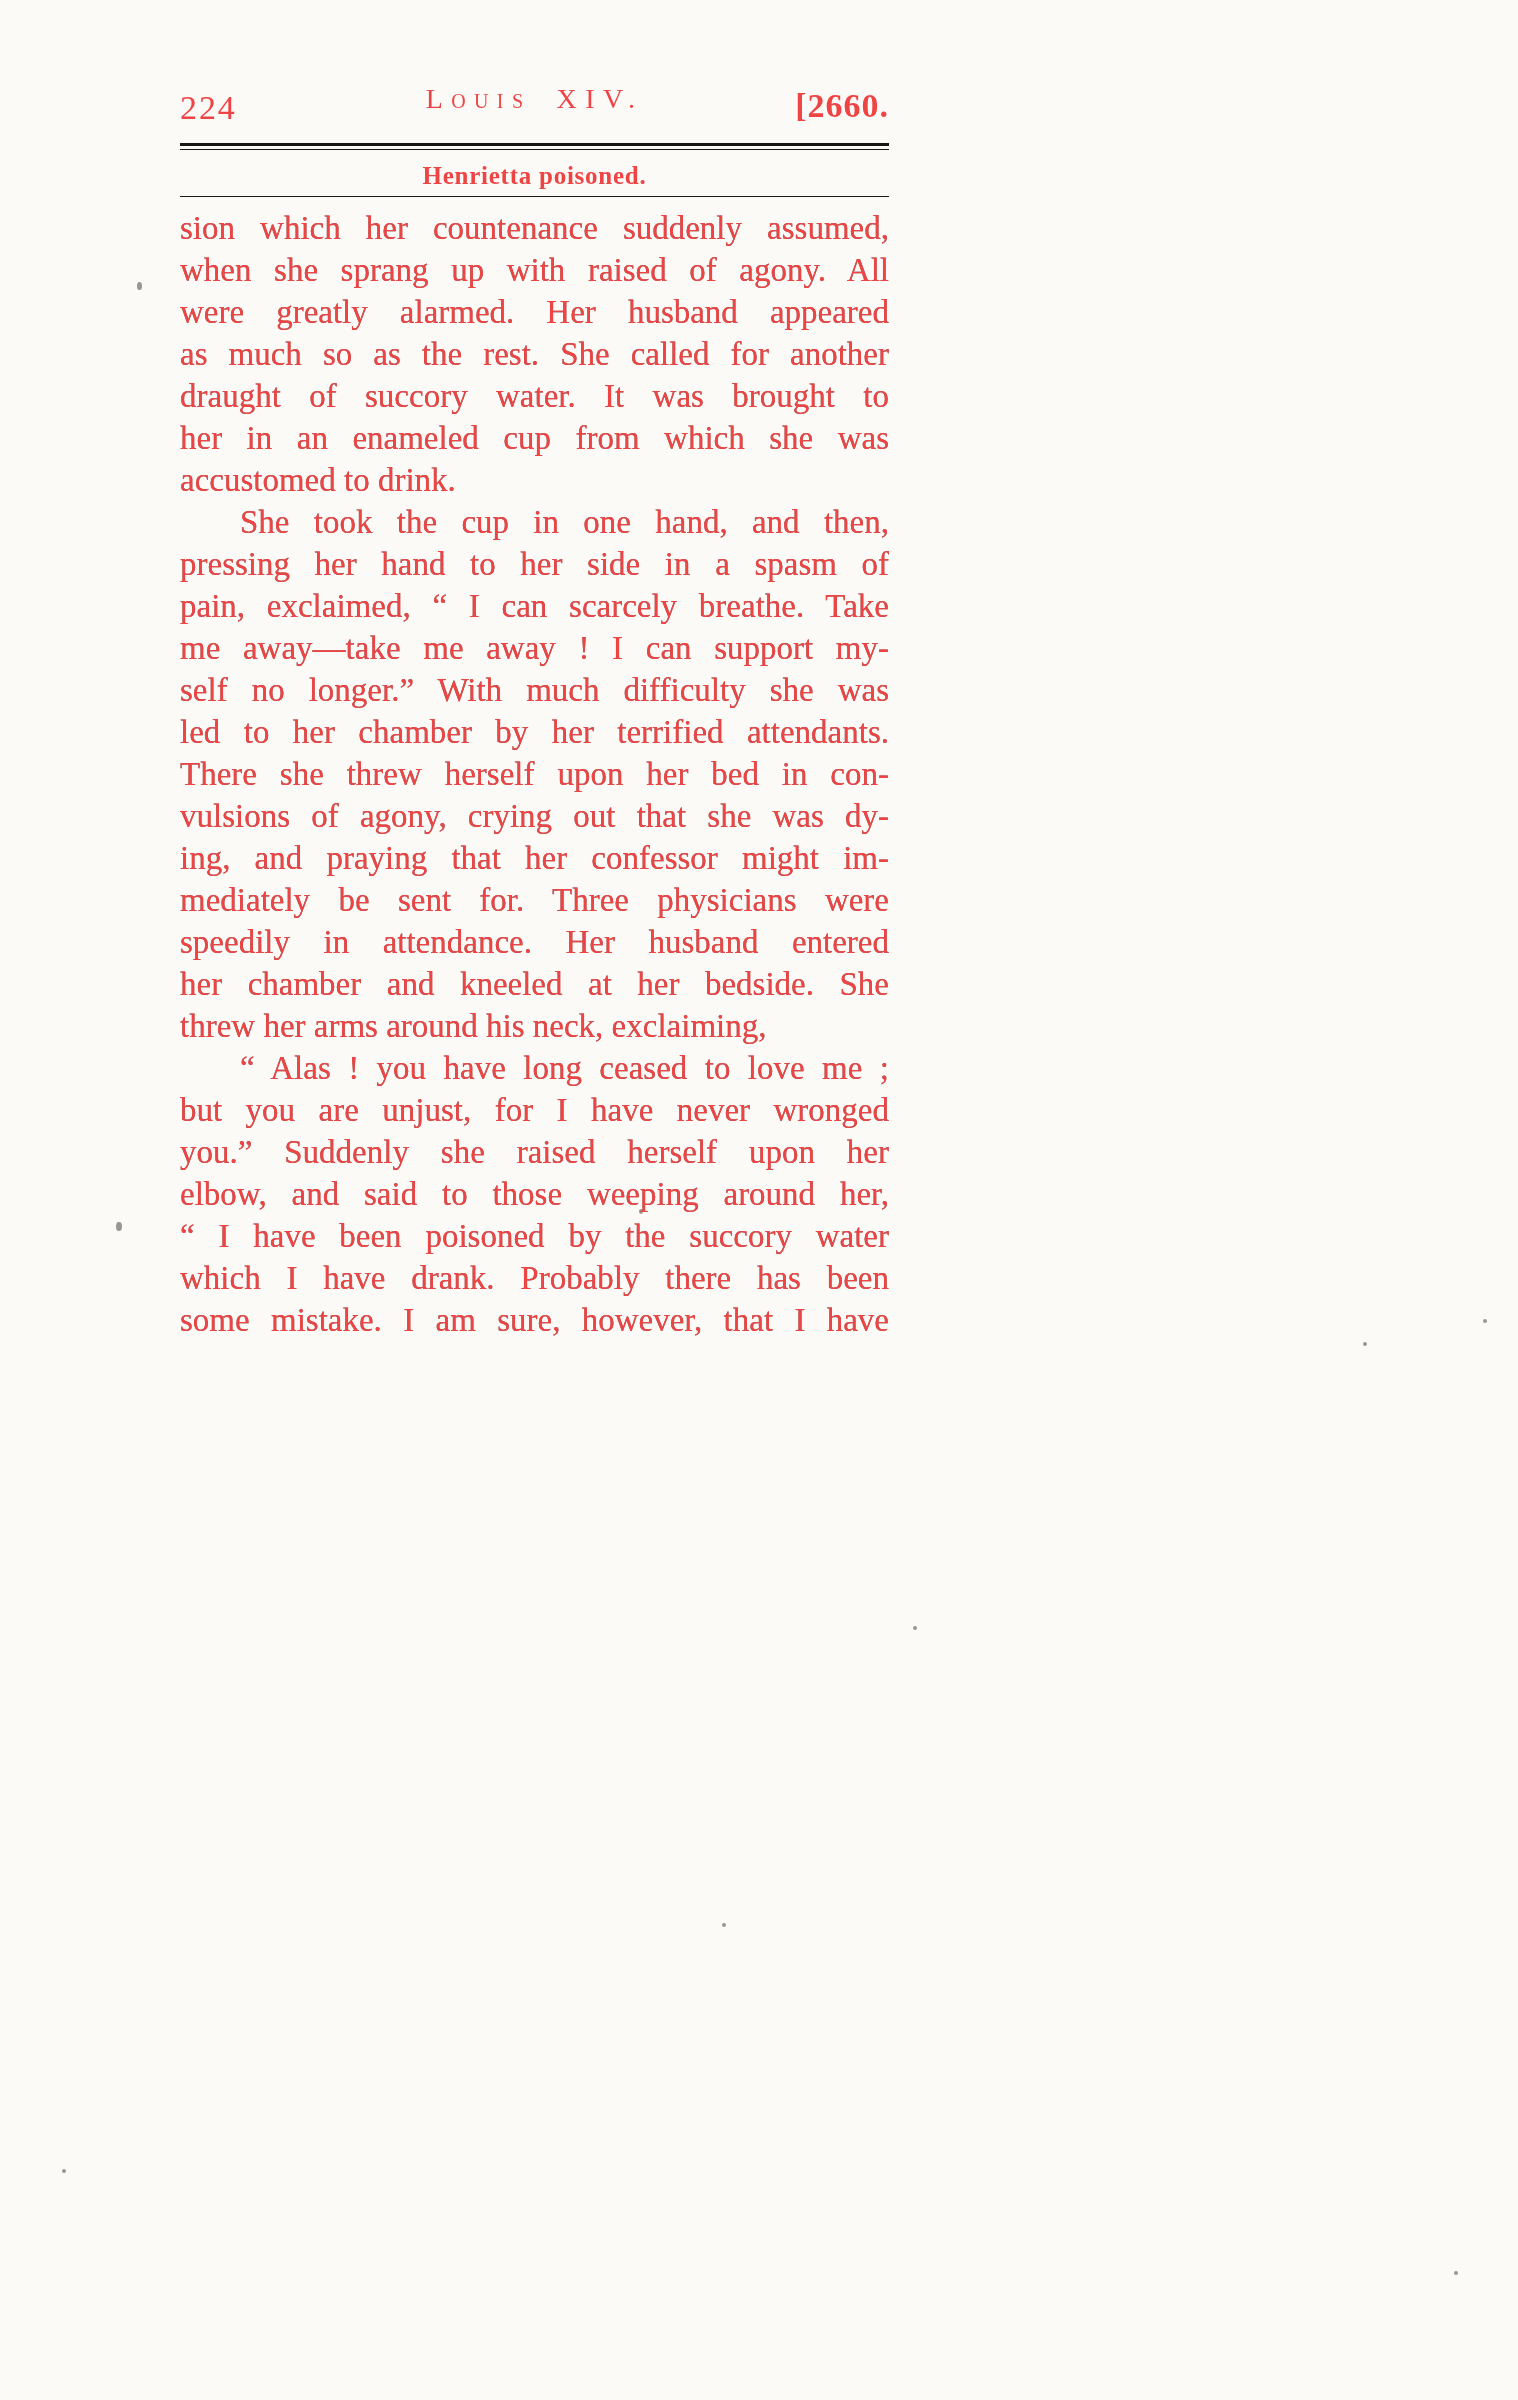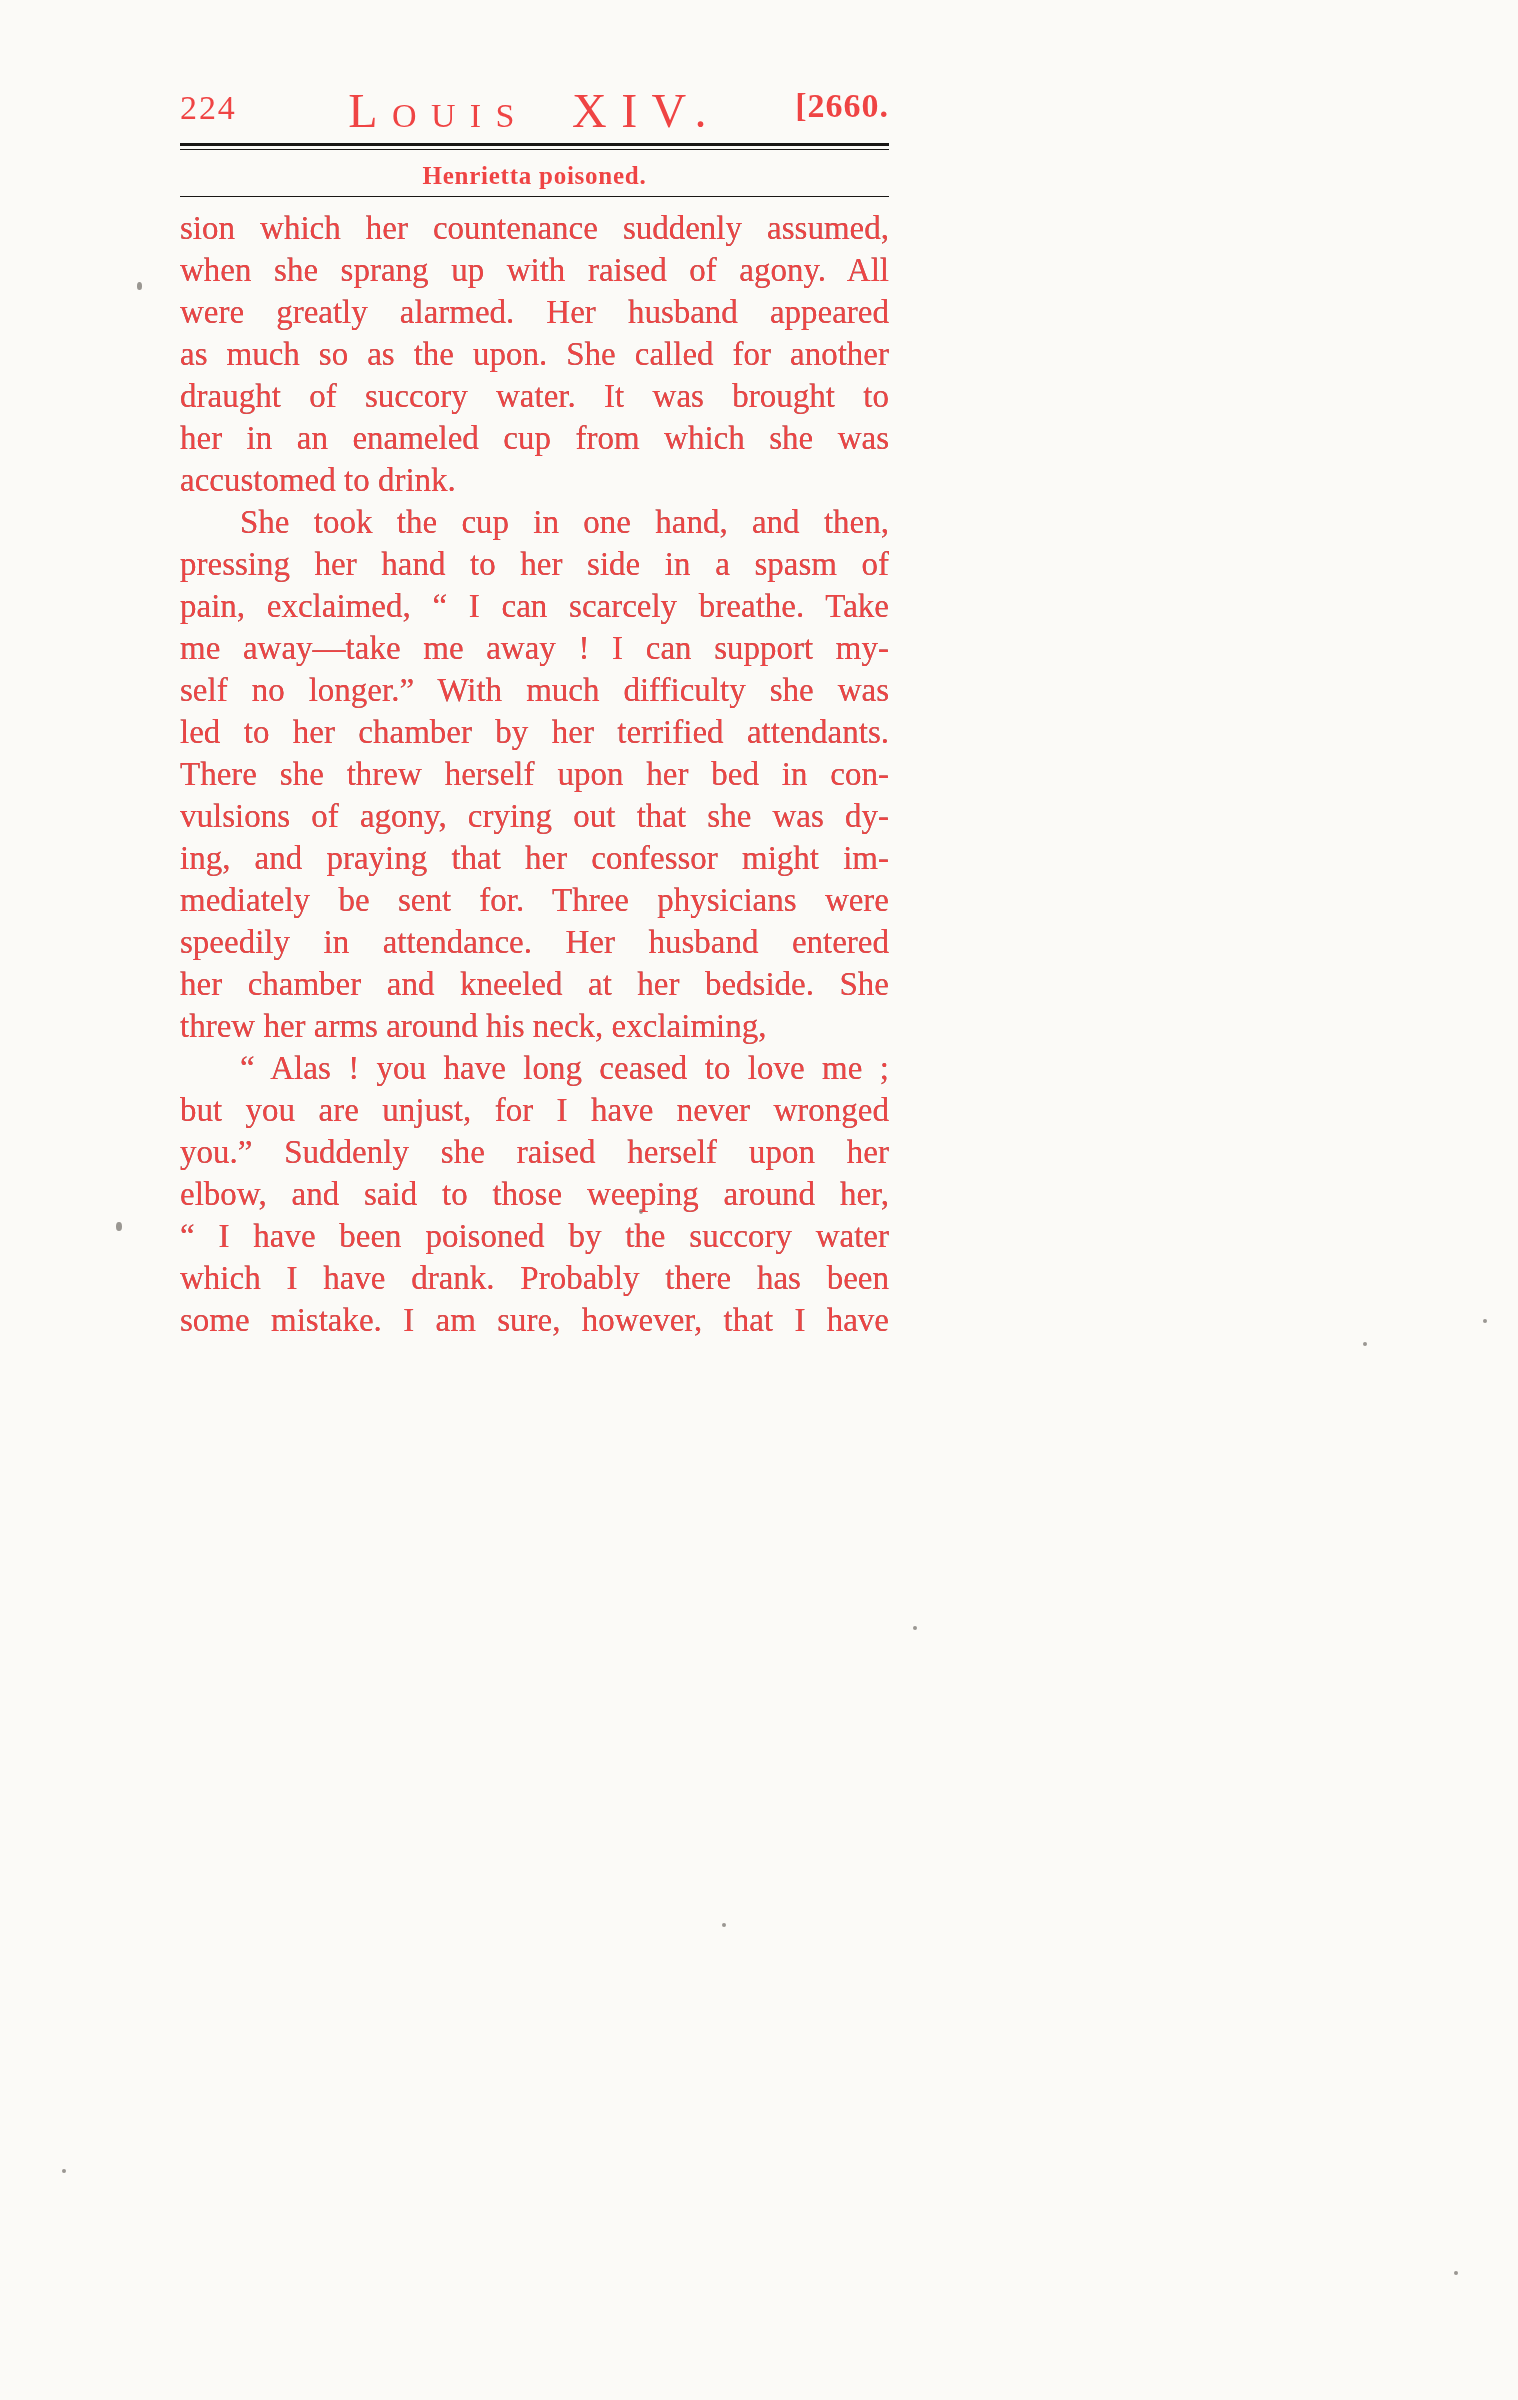--- a/index.html
+++ b/index.html
@@ -31,21 +31,21 @@
     left: 0;
     top: 5.8px;
     font-size: 34px;
     letter-spacing: 1.9px;
   }
   .chapter-title {
     position: absolute;
     left: 50%;
     top: 0;
     transform: translateX(-50%);
-    font-size: 48px;
+    font-size: 28px;
     font-variant: small-caps;
     letter-spacing: 0.30em;
     word-spacing: 0.35em;
     white-space: nowrap;
   }
   .year {
     position: absolute;
     right: 0;
     top: 3.9px;
     font-size: 34px;
@@ -118,21 +118,21 @@
     <div class="rule-top"></div>
 
     <div class="running-head">Henrietta poisoned.</div>
 
     <div class="rule-bottom"></div>
 
     <div class="body-text" id="page-body">
         <div class="line">sion which her countenance suddenly assumed,</div>
         <div class="line">when she sprang up with raised of agony. All</div>
         <div class="line">were greatly alarmed. Her husband appeared</div>
-        <div class="line">as much so as the upon. She called for another</div>
+        <div class="line">as much so as the rest. She called for another</div>
         <div class="line">draught of succory water. It was brought to</div>
         <div class="line">her in an enameled cup from which she was</div>
         <div class="line lastline">accustomed to drink.</div>
         <div class="line indent">She took the cup in one hand, and then,</div>
         <div class="line">pressing her hand to her side in a spasm of</div>
         <div class="line">pain, exclaimed, “ I can scarcely breathe. Take</div>
         <div class="line">me away—take me away ! I can support my-</div>
         <div class="line">self no longer.” With much difficulty she was</div>
         <div class="line">led to her chamber by her terrified attendants.</div>
         <div class="line">There she threw herself upon her bed in con-</div>

